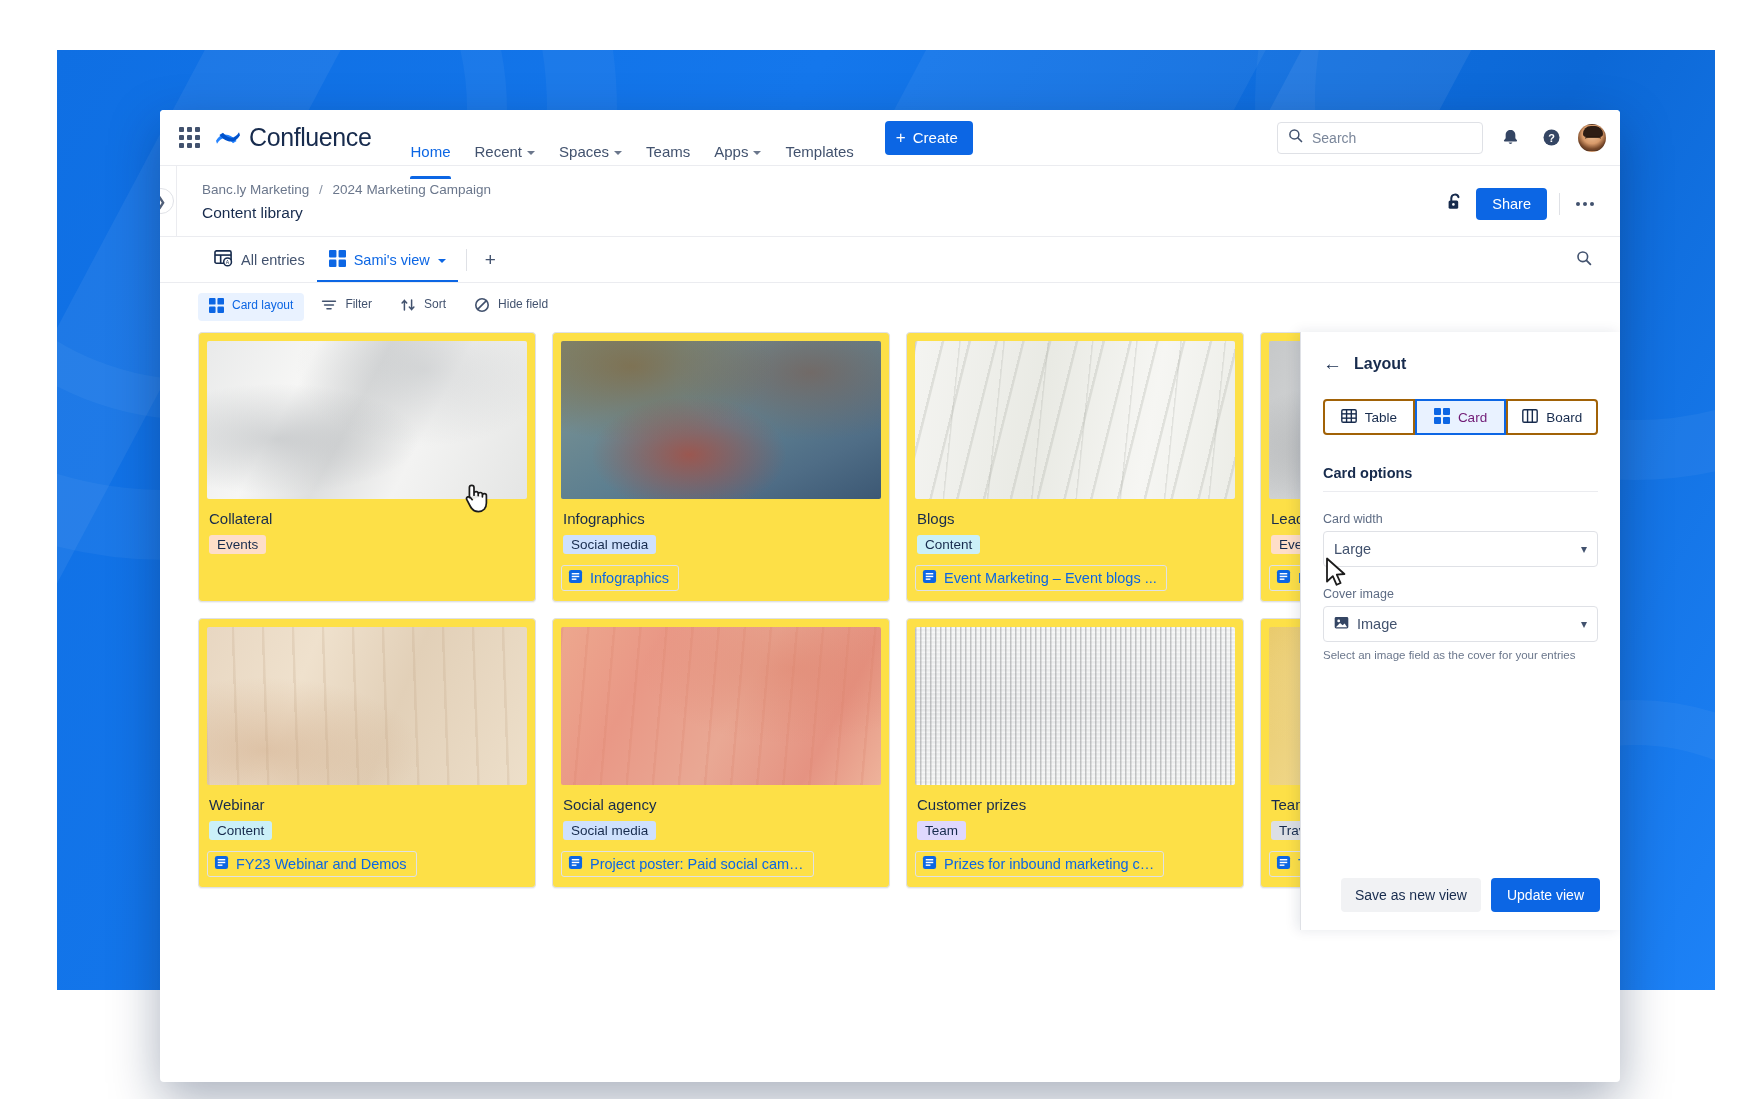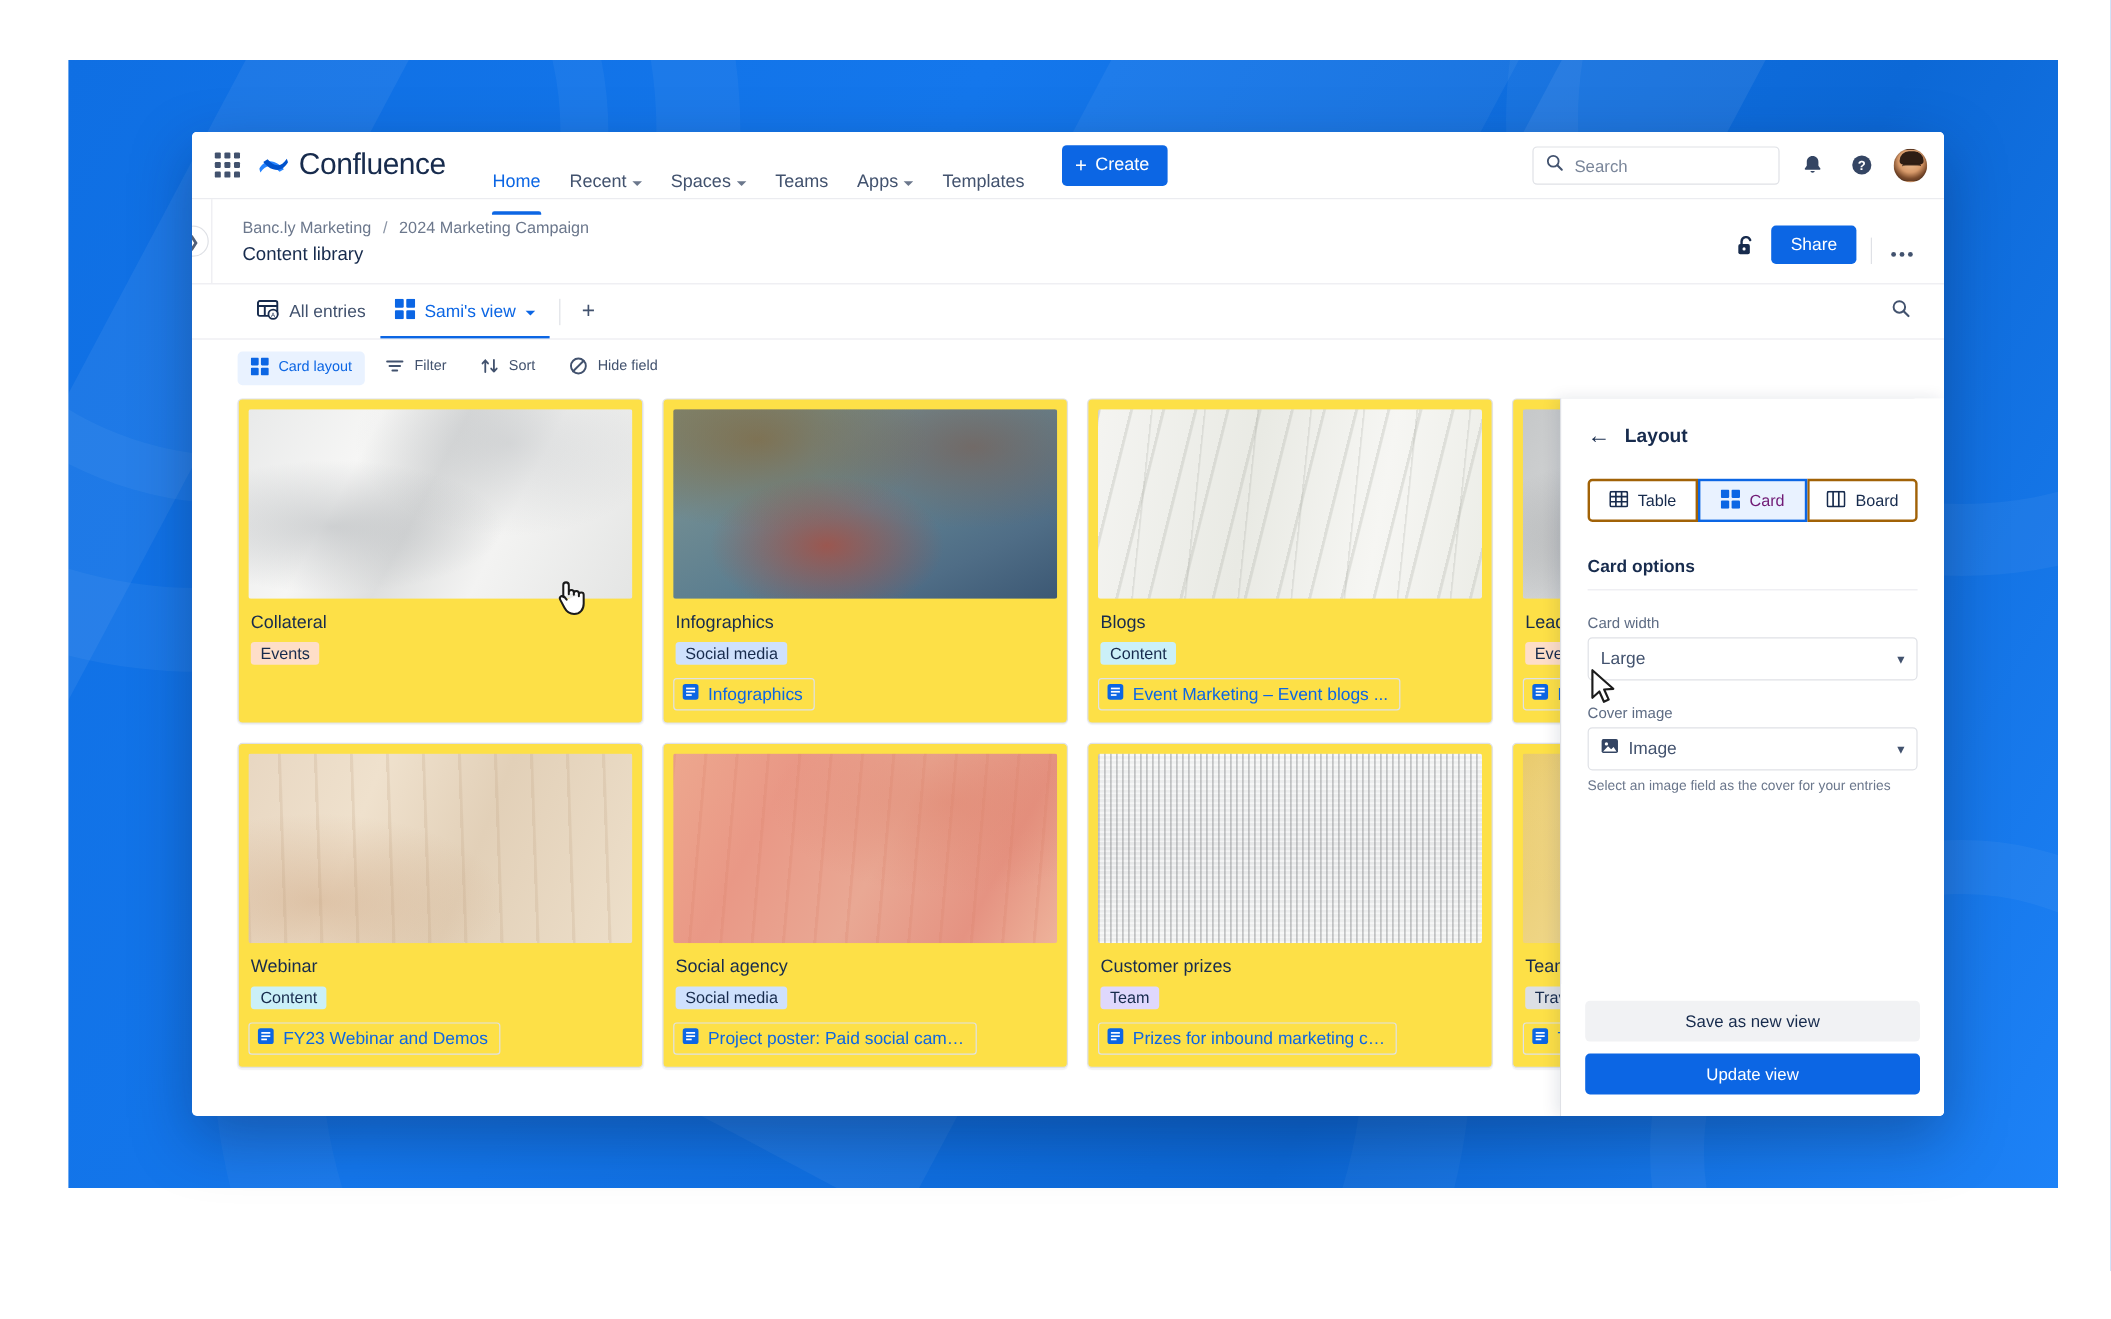--- a/index.html
+++ b/index.html
@@ -38,21 +38,21 @@
     transform: rotate(28deg);
   }
   .bd1 { left: 740px; top: -420px; }
   .bd2 { left: 1180px; top: -560px; width: 150px; background: rgba(255,255,255,0.07); }
   .bd3 { left: 60px;  top: -520px; width: 120px; background: rgba(255,255,255,0.06); }
 
   
   #app-window {
     position: absolute;
     left: 160px; top: 110px;
-    width: 1460px; height: 820px;
+    width: 1460px; height: 972px;
     background: #ffffff;
     border-radius: 4px;
     box-shadow: 0 18px 50px rgba(9,30,66,0.35);
     overflow: hidden;
   }
 
   
   #top-nav {
     height: 56px;
     display: flex; align-items: center;
@@ -127,21 +127,21 @@
     width:26px;height:26px;border-radius:50%;
     background:#fff;border:1px solid #dfe1e6;
     display:flex;align-items:center;justify-content:center;
     color:#505f79; font-size:13px; cursor:pointer; z-index:4;
   }
   .rail { position:absolute; left:16px; top:0; bottom:0; width:1px; background:#ebecf0; }
   .breadcrumb { font-size:13.5px; color:#6b778c; margin-bottom:7px; }
   .breadcrumb .bc-link { cursor:pointer; }
   .breadcrumb .sep { margin: 0 6px; color:#8993a4; }
   .page-title { font-size:15.5px; color:#172b4d; font-weight:500; }
-  .header-actions { margin-left:auto; display:flex; align-items:flex-end; gap:12px; padding-top:6px; }
+  .header-actions { margin-left:auto; display:flex; align-items:center; gap:12px; padding-top:6px; }
   .share-btn {
     background:#0c66e4;color:#fff;border:none;border-radius:4px;
     height:32px;padding:0 16px;font-size:14.5px;font-family:inherit;cursor:pointer;
   }
   .vdiv { width:1px;height:22px;background:#dfe1e6; }
   .more-dots { display:flex;gap:3px;cursor:pointer;padding:6px 4px; }
   .more-dots i { width:4px;height:4px;border-radius:50%;background:#42526e;display:block; }
 
   
   #view-tabs {
@@ -222,21 +222,21 @@
   .select {
     margin:0 22px;height:36px;border:1px solid #dfe1e6;border-radius:4px;
     display:flex;align-items:center;padding:0 10px;gap:8px;
     font-size:14.5px;color:#42526e;cursor:pointer;background:#fff;
   }
   .select .chev { margin-left:auto;color:#42526e;font-size:12px; }
   .field-hint { font-size:11.5px;color:#6b778c;margin:7px 22px 0; }
 
   .lp-footer {
     margin-top:auto;display:flex;justify-content:flex-end;gap:10px;
-    padding:14px 20px 18px; background:#fff;flex-direction:column;
+    padding:14px 20px 18px; background:#fff;
   }
   .btn-sub {
     background:#f1f2f4;border:none;border-radius:4px;height:34px;padding:0 14px;
     font-size:14px;color:#172b4d;font-family:inherit;cursor:pointer;
   }
   .btn-pri {
     background:#0c66e4;border:none;border-radius:4px;height:34px;padding:0 16px;
     font-size:14px;color:#fff;font-family:inherit;cursor:pointer;
   }
 

